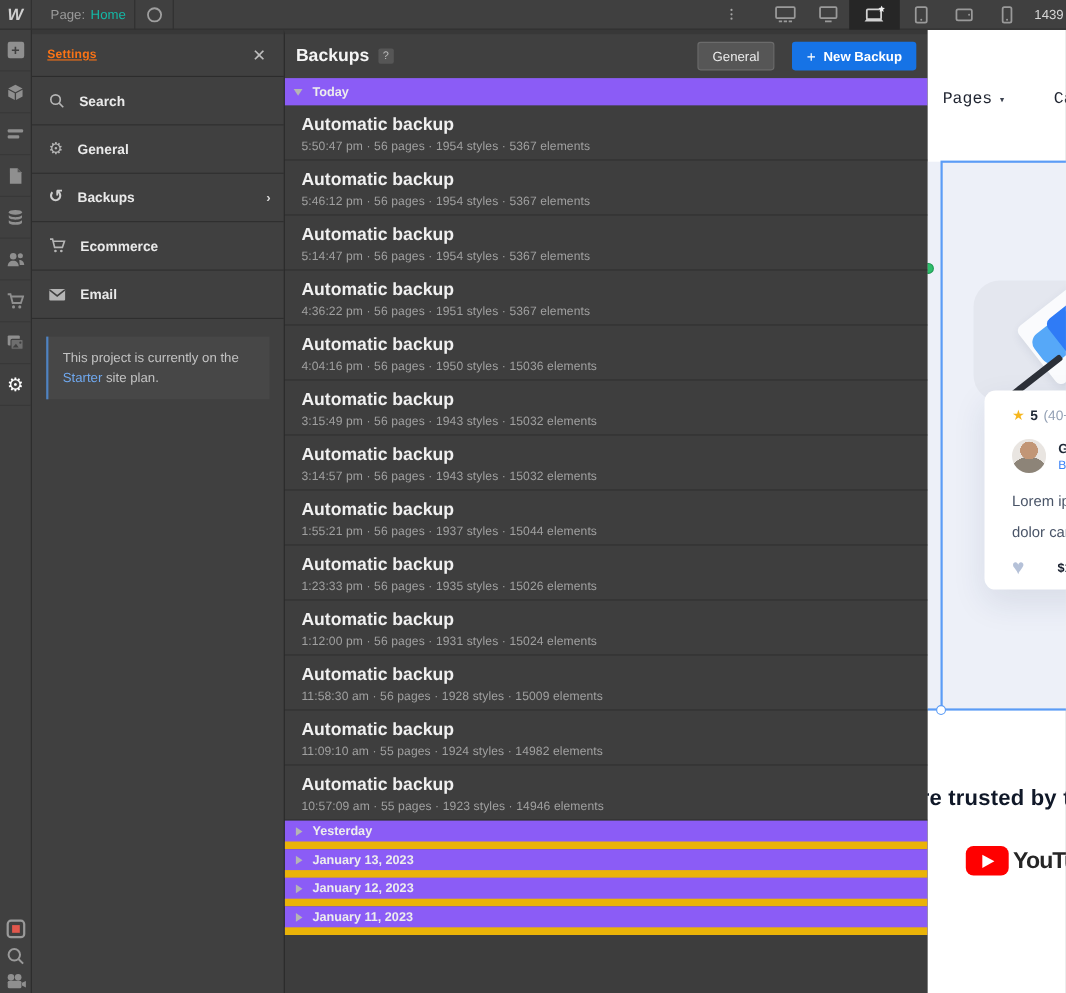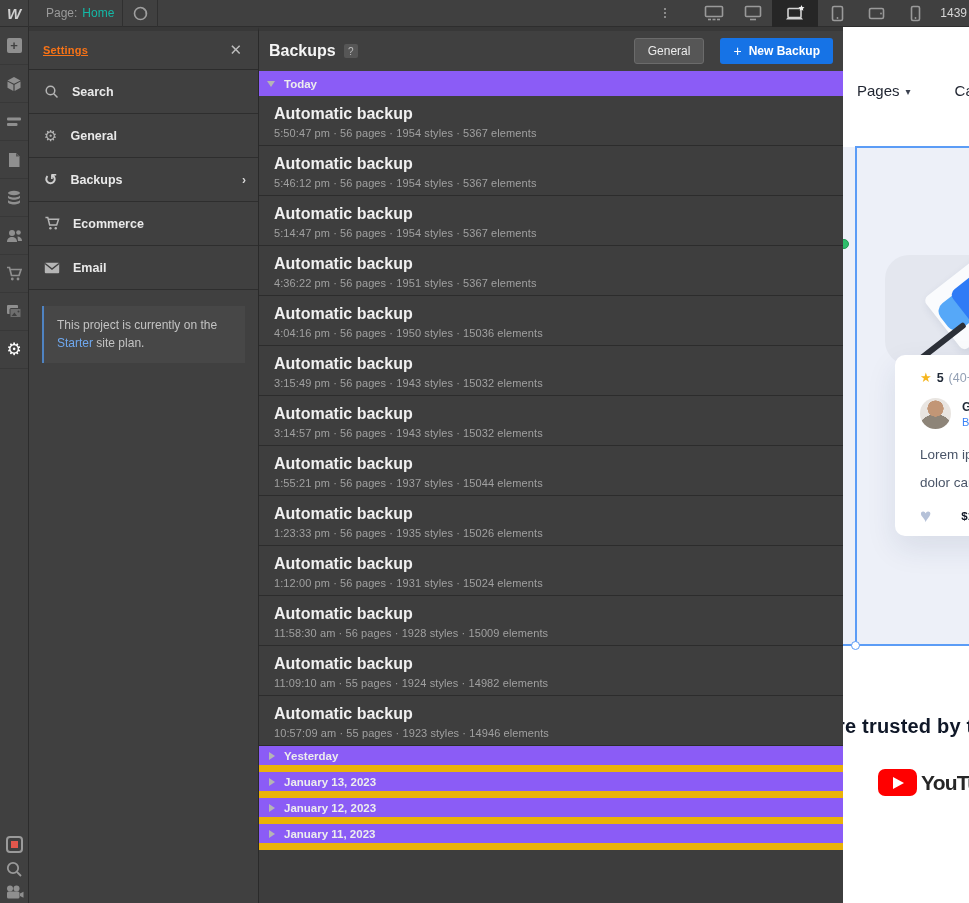--- a/index.html
+++ b/index.html
@@ -72,21 +72,21 @@
   .tri-down { width:0; height:0; border-left:4.5px solid transparent; border-right:4.5px solid transparent; border-top:6px solid #b5b5b5; }
   .tri-right { width:0; height:0; border-top:4.5px solid transparent; border-bottom:4.5px solid transparent; border-left:6px solid #b5b5b5; margin-left:2px; }
   .backup-row { height:50px; background:#3e3e3e; border-bottom:1px solid #2c2c2c; padding:9px 0 0 15px; cursor:pointer; flex:0 0 auto; }
   .row-title { color:#f0f0f0; font-size:16px; font-weight:bold; }
   .row-meta { color:#a0a0a0; font-size:11px; margin-top:4px; letter-spacing:.1px; }
   .panel-filler { flex:1; background:#3d3d3d; }
 
   
   #canvas { position:absolute; left:843px; top:27px; width:126px; height:876px; background:#ffffff; overflow:hidden; }
   .site-nav { position:absolute; left:14px; top:55px; font-size:15px; color:#1f2430; display:flex; gap:44px; white-space:nowrap; }
-  .nav-link { display:flex; align-items:center; gap:6px; cursor:pointer; }
+  .nav-link { display:flex; align-items:center; gap:6px; cursor:pointer;font-family:Liberation Mono, monospace; }
   .nav-caret { font-size:10px; color:#3c4250; transform:translateY(1px); }
   .hero { position:absolute; left:0; top:120px; width:126px; height:498px; background:#edf0f8; }
   .sel-rect { position:absolute; left:12px; top:119px; width:300px; height:500px; border:2px solid #5b9cf6; }
   .sel-bottom-ext { position:absolute; left:0; top:617px; width:14px; height:2px; background:#5b9cf6; }
   .sel-handle { position:absolute; left:8px; top:614px; width:9px; height:9px; background:#ffffff;
     border:1.5px solid #5b9cf6; border-radius:50%; }
   .green-dot { position:absolute; left:-4px; top:212px; width:10px; height:10px; background:#2ebd6b;
     border:1.5px solid #1d9a52; border-radius:50%; }
   .illus-tile { position:absolute; left:42px; top:228px; width:150px; height:110px; background:#e4e7ef; border-radius:24px; }
   .sheet { position:absolute; left:48px; top:8px; width:96px; height:66px; background:#fafbfd;

